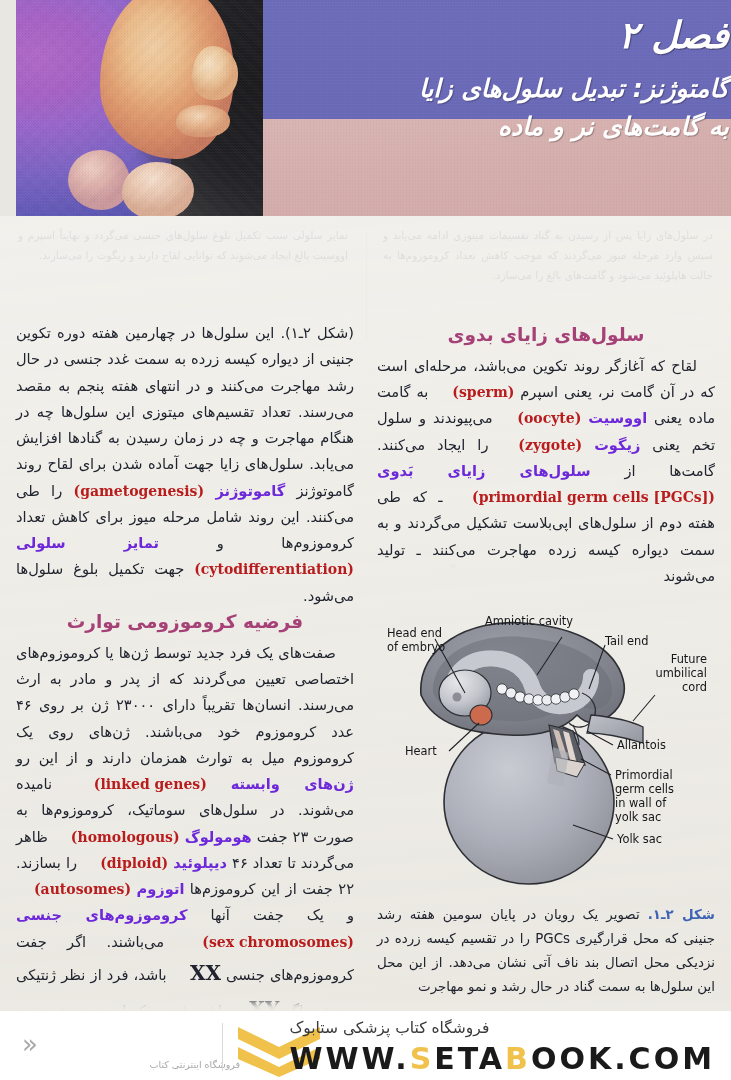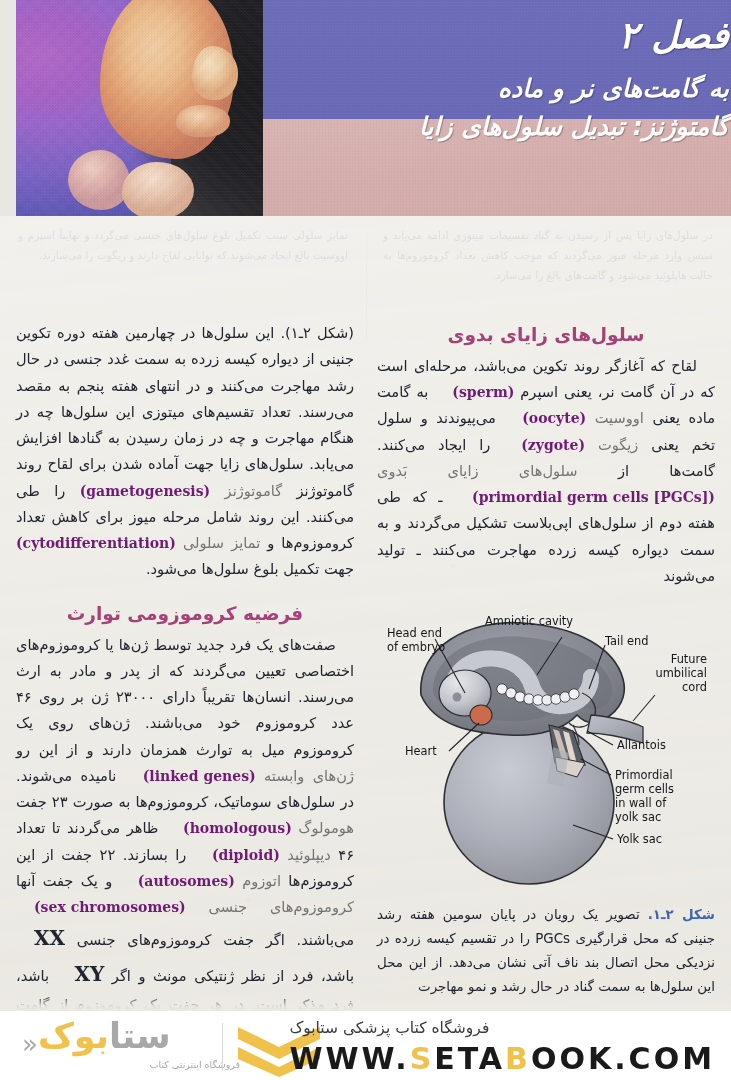--- a/index.html
+++ b/index.html
@@ -120,32 +120,32 @@
   .cols{position:absolute;top:104px;left:0;width:731px;height:690px;}
   .col{position:absolute;top:0;width:338px;direction:rtl;text-align:justify;}
   .col-left{left:16px;}
   .col-right{right:16px;}
 
   .h2{
     color:#a64177;font-size:18.5px;font-weight:bold;text-align:center;
     margin:0 0 5px 0;line-height:1.4;direction:rtl;
   }
   .h2.first{margin-top:2px;}
-  .h2.second{margin-top:18px;}
+  .h2.second{}
 
   p.body{
     margin:0;color:#20242f;
     font-size:14.6px;line-height:1.80;
     text-align:justify;direction:rtl;
     text-justify:inter-word;
   }
   p.body.indent{text-indent:18px;}
-  .term{color:#737373;font-weight:normal;}
+  .term{color:#6d28d9;font-weight:bold;}
   .lat{
-    color:#701a75;font-weight:bold;direction:ltr;display:inline-block;
+    color:#b91c1c;font-weight:bold;direction:ltr;display:inline-block;
     font-family:"DejaVu Serif","Liberation Serif",serif;font-size:14px;
   }
   .latk{
     color:#20242f;font-weight:bold;direction:ltr;display:inline-block;
     font-family:"DejaVu Serif","Liberation Serif",serif;font-size:20px;
   }
 
   
   .figure{position:relative;margin:8px 0 6px 0;width:338px;height:300px;direction:ltr;}
   .fig-svg{position:absolute;top:0;left:0;}
@@ -203,22 +203,22 @@
       <div class="lip"></div>
       <div class="hand1"></div>
       <div class="hand2"></div>
       <div class="grain"></div>
     </div>
 
     <div class="banner-noise"></div>
 
     <div class="chapter-num">فصل ۲</div>
     <div class="chapter-title">
+      <span>گامتوژنز: تبدیل سلول‌های زایا</span>
       <span>به گامت‌های نر و ماده</span>
-      <span>گامتوژنز: تبدیل سلول‌های زایا</span>
     </div>
   </div>
 
   <div class="paper">
     <div class="paper-tex"></div>
 
     <div class="ghost">
       <div class="gcol gr">
         در سلول‌های زایا پس از رسیدن به گناد تقسیمات میتوزی ادامه می‌یابد و سپس وارد مرحله میوز می‌گردند که موجب کاهش تعداد کروموزوم‌ها به حالت هاپلوئید می‌شود و گامت‌های بالغ را می‌سازد.
       </div>
@@ -351,21 +351,20 @@
       </div>
     </div>
 
     <div class="clip-fade"></div>
   </div>
 
   <div class="footer">
 
     <div class="footer-left">
       <div class="logo-guil">«</div>
-      <div class="logo-word"><span class="grey">ستا</span><span>بوک</span></div>
       <div class="logo-sub">فروشگاه اینترنتی کتاب</div>
       <div class="logo-div"></div>
       <svg class="chev" width="86" height="52" viewBox="0 0 86 52">
         <path d="M2 2 L43 22 L84 2 L84 14 L43 34 L2 14 Z" fill="#f0c14b"></path>
         <path d="M2 22 L43 42 L84 22 L84 34 L43 52 L2 34 Z" fill="#f0c14b"></path>
       </svg>
     </div>
 
     <div class="footer-right">
       <div class="fr-fa">فروشگاه کتاب پزشکی ستابوک</div>

